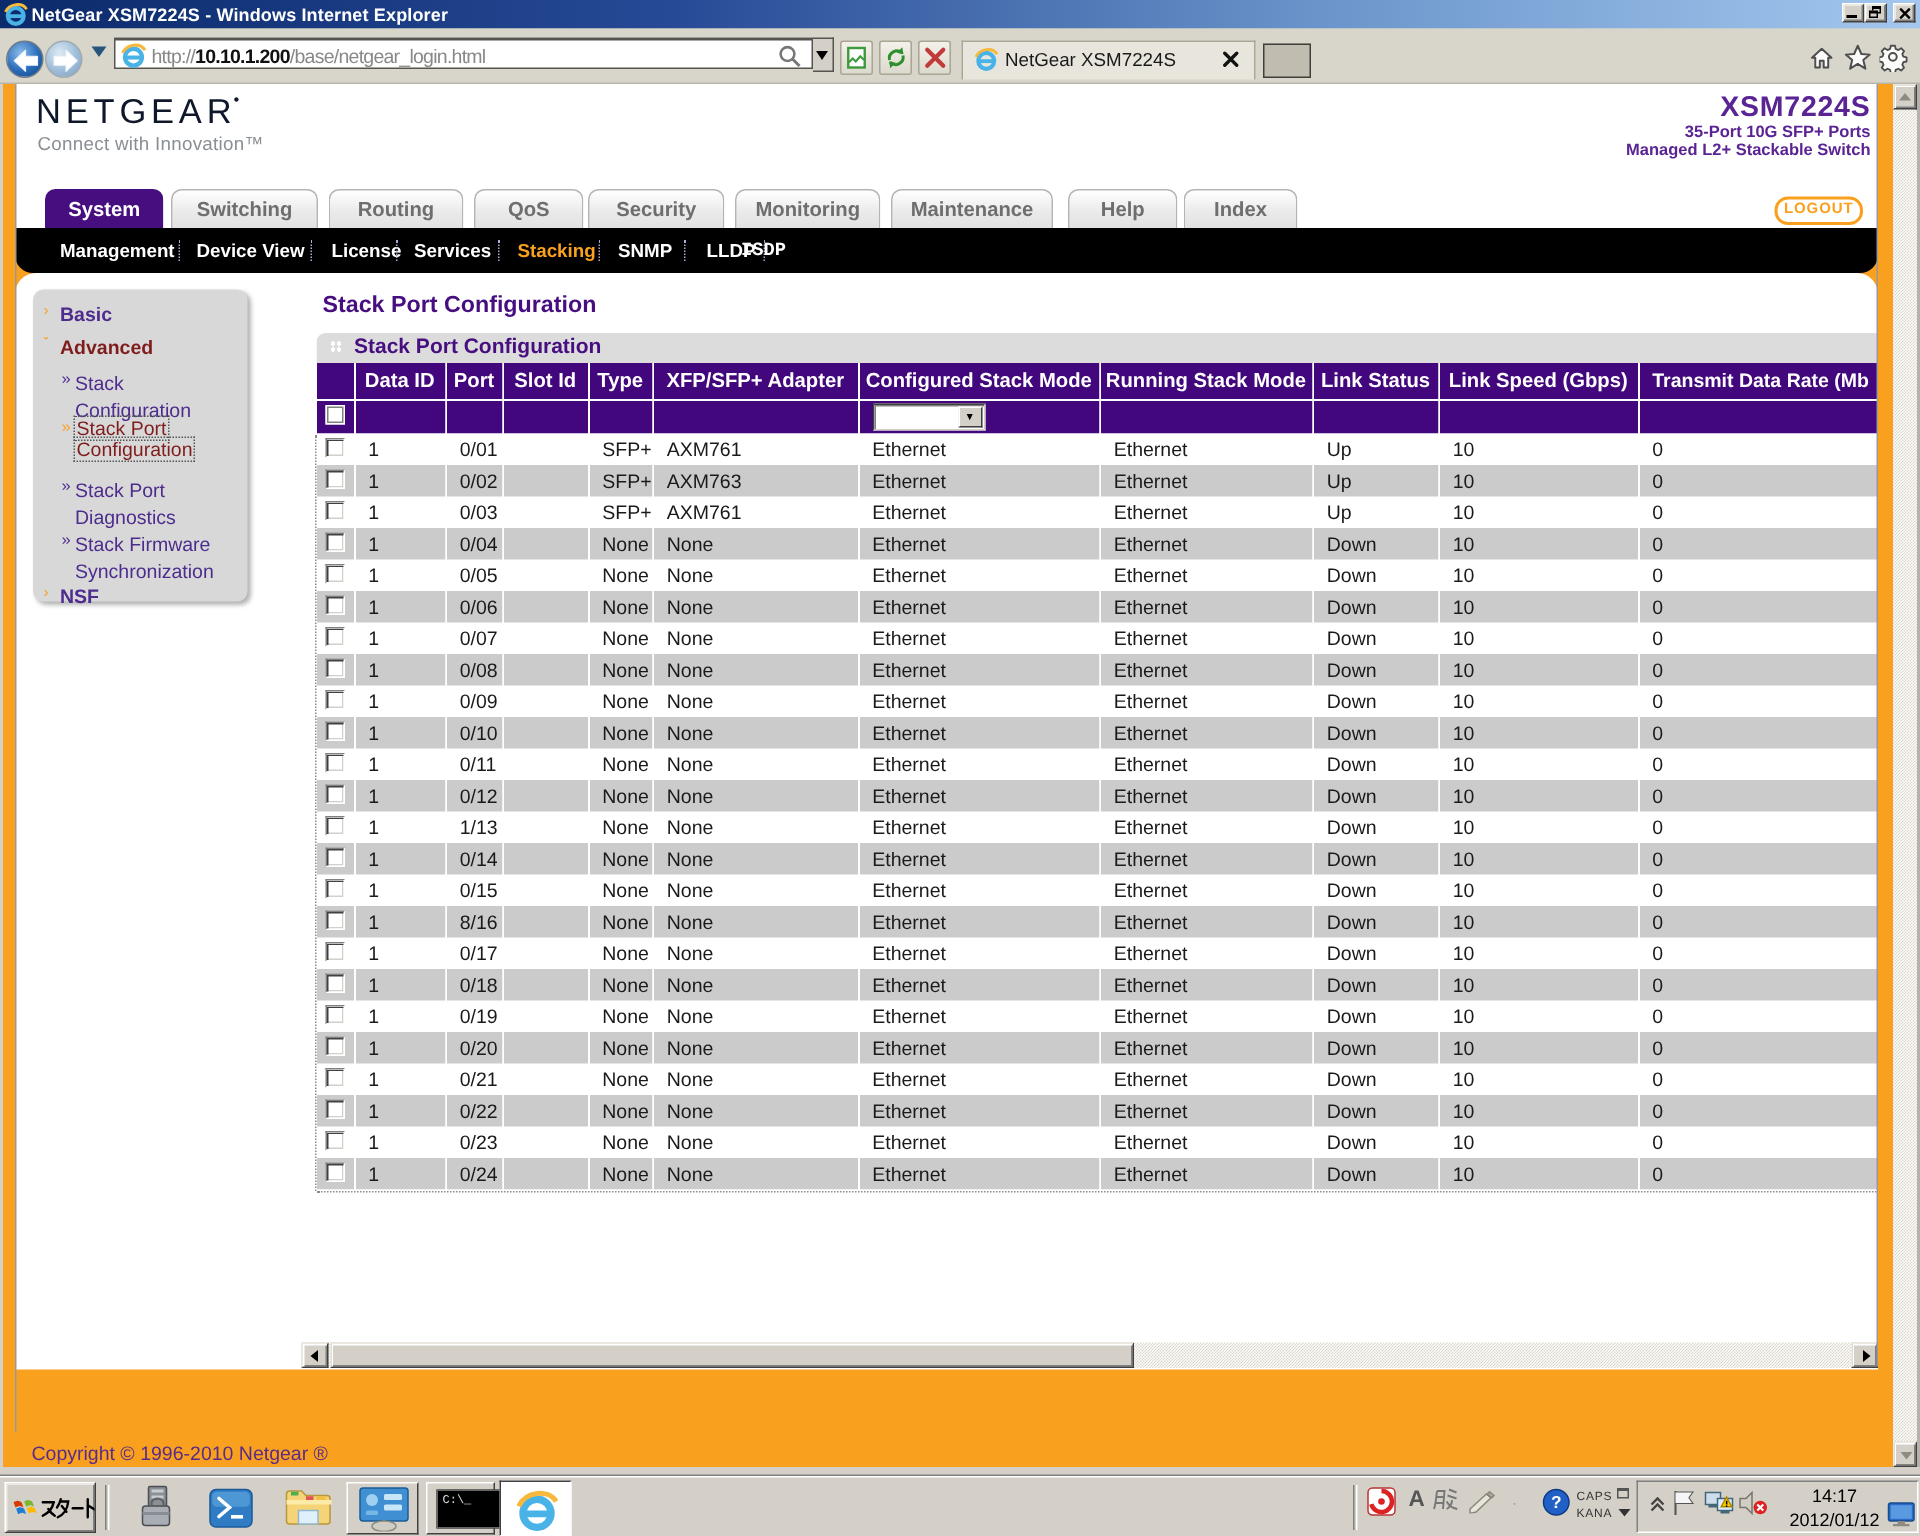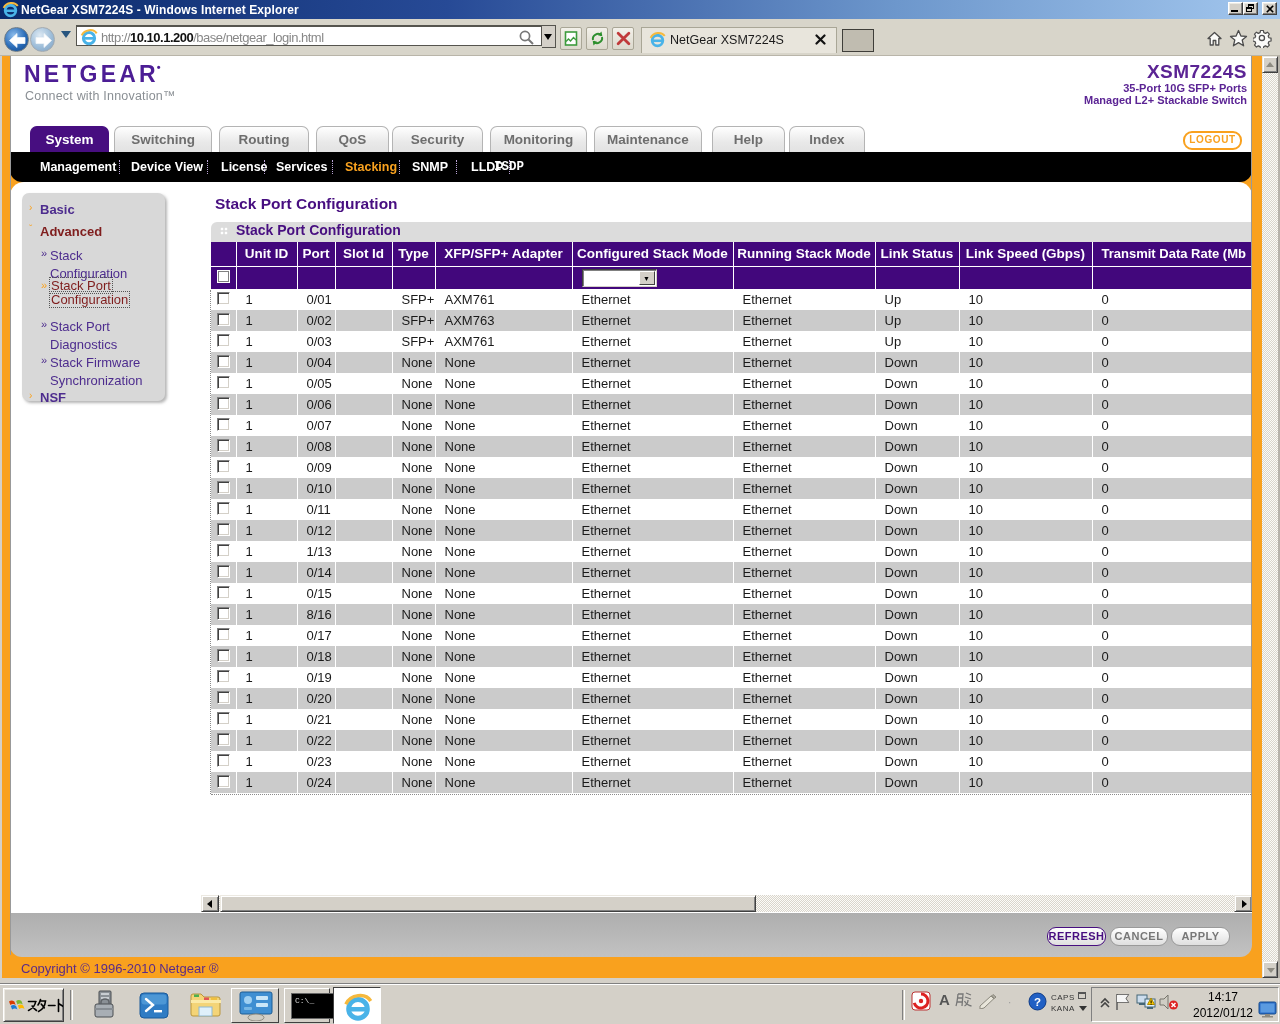--- a/index.html
+++ b/index.html
@@ -26,21 +26,21 @@
 #tab { position:absolute; left:641px; top:8px; width:196px; height:26px; background:#e8e5dc;
   border:1px solid #a9a696; border-bottom:none; }
 #newtab { position:absolute; left:842px; top:10px; width:32px; height:23px; background:#c0bcb0; border:1px solid #3f3e39; }
 
 
 #page { left:0; top:56px; width:1262px; height:922px; background:#f9a11e; }
 #whitearea { position:absolute; left:10px; top:0; width:1242px; height:901px; }
 #hdrband { position:absolute; left:0; top:0; width:1242px; height:96px; background:#fff; }
 
 
-#netgearlogo { left:14px; top:5px; color:#4c1d95; font-size:23px; font-weight:bold; letter-spacing:3.2px; }
+#netgearlogo { left:14px; top:5px; color:#0f172a; font-size:23px; font-weight:normal; letter-spacing:3.2px; }
 #tagline { left:15px; top:33px; color:#8a8f94; font-size:12.5px; letter-spacing:0.2px; }
 #model { right:5px; top:0px; width:300px; height:60px; text-align:right; color:#5b2494; }
 #model .m1 { font-size:19px; font-weight:bold; letter-spacing:0.5px; }
 #model .m2 { font-size:11px; font-weight:bold; }
 
 
 #tabsrow { left:0px; top:70px; width:1010px; height:26px; }
 .ntab { position:absolute; bottom:0; height:26px; border:1px solid #b4b4b4; border-bottom:none;
   border-radius:7px 7px 0 0; background:linear-gradient(#ffffff,#e9e9e9 60%,#e2e2e2);
   color:#6e6e6e; font-size:13.5px; font-weight:bold; text-align:center; }
@@ -272,21 +272,21 @@
               <col style="width:137px">
               <col style="width:161px">
               <col style="width:142px">
               <col style="width:84px">
               <col style="width:133px">
               <col style="width:160px">
             </colgroup>
         <tbody>
               <tr>
                 <th></th>
-                <th>Unit ID</th>
+                <th>Data ID</th>
                 <th>Port</th>
                 <th>Slot Id</th>
                 <th>Type</th>
                 <th>XFP/SFP+ Adapter</th>
                 <th>Configured Stack Mode</th>
                 <th>Running Stack Mode</th>
                 <th>Link Status</th>
                 <th>Link Speed (Gbps)</th>
                 <th style="text-align:left; padding-left:9px; font-size:13px;">Transmit Data Rate (Mb</th>
               </tr>
@@ -612,25 +612,20 @@
                 <td>Ethernet</td>
                 <td>Ethernet</td>
                 <td>Down</td>
                 <td>10</td>
                 <td>0</td>
               </tr>
         </tbody>
           </table>
       </div>
     </div>
-    <div id="footerband">
-      <div class="fbtn" style="left:1037px; width:59px; color:#470e80; border-color:#470e80;">REFRESH</div>
-      <div class="fbtn" style="left:1100px; width:58px;">CANCEL</div>
-      <div class="fbtn" style="left:1161px; width:59px;">APPLY</div>
-    </div>
 
     <div class="abs sbtrack" style="left:191px; top:839px; width:1051px; height:17px;">
       <div class="sbbtn" style="left:0; top:0; width:18px; height:17px;">
           <div style="position:absolute; left:5px; top:4px; width:0; height:0; border-top:4.5px solid transparent; border-bottom:4.5px solid transparent; border-right:5px solid #000;"></div>
         </div>
       <div class="sbbtn" style="left:1033px; top:0; width:18px; height:17px;">
           <div style="position:absolute; left:7px; top:4px; width:0; height:0; border-top:4.5px solid transparent; border-bottom:4.5px solid transparent; border-left:5px solid #000;"></div>
         </div>
       <div class="sbbtn" style="left:19px; top:0; width:536px; height:17px;"></div>
     </div>

